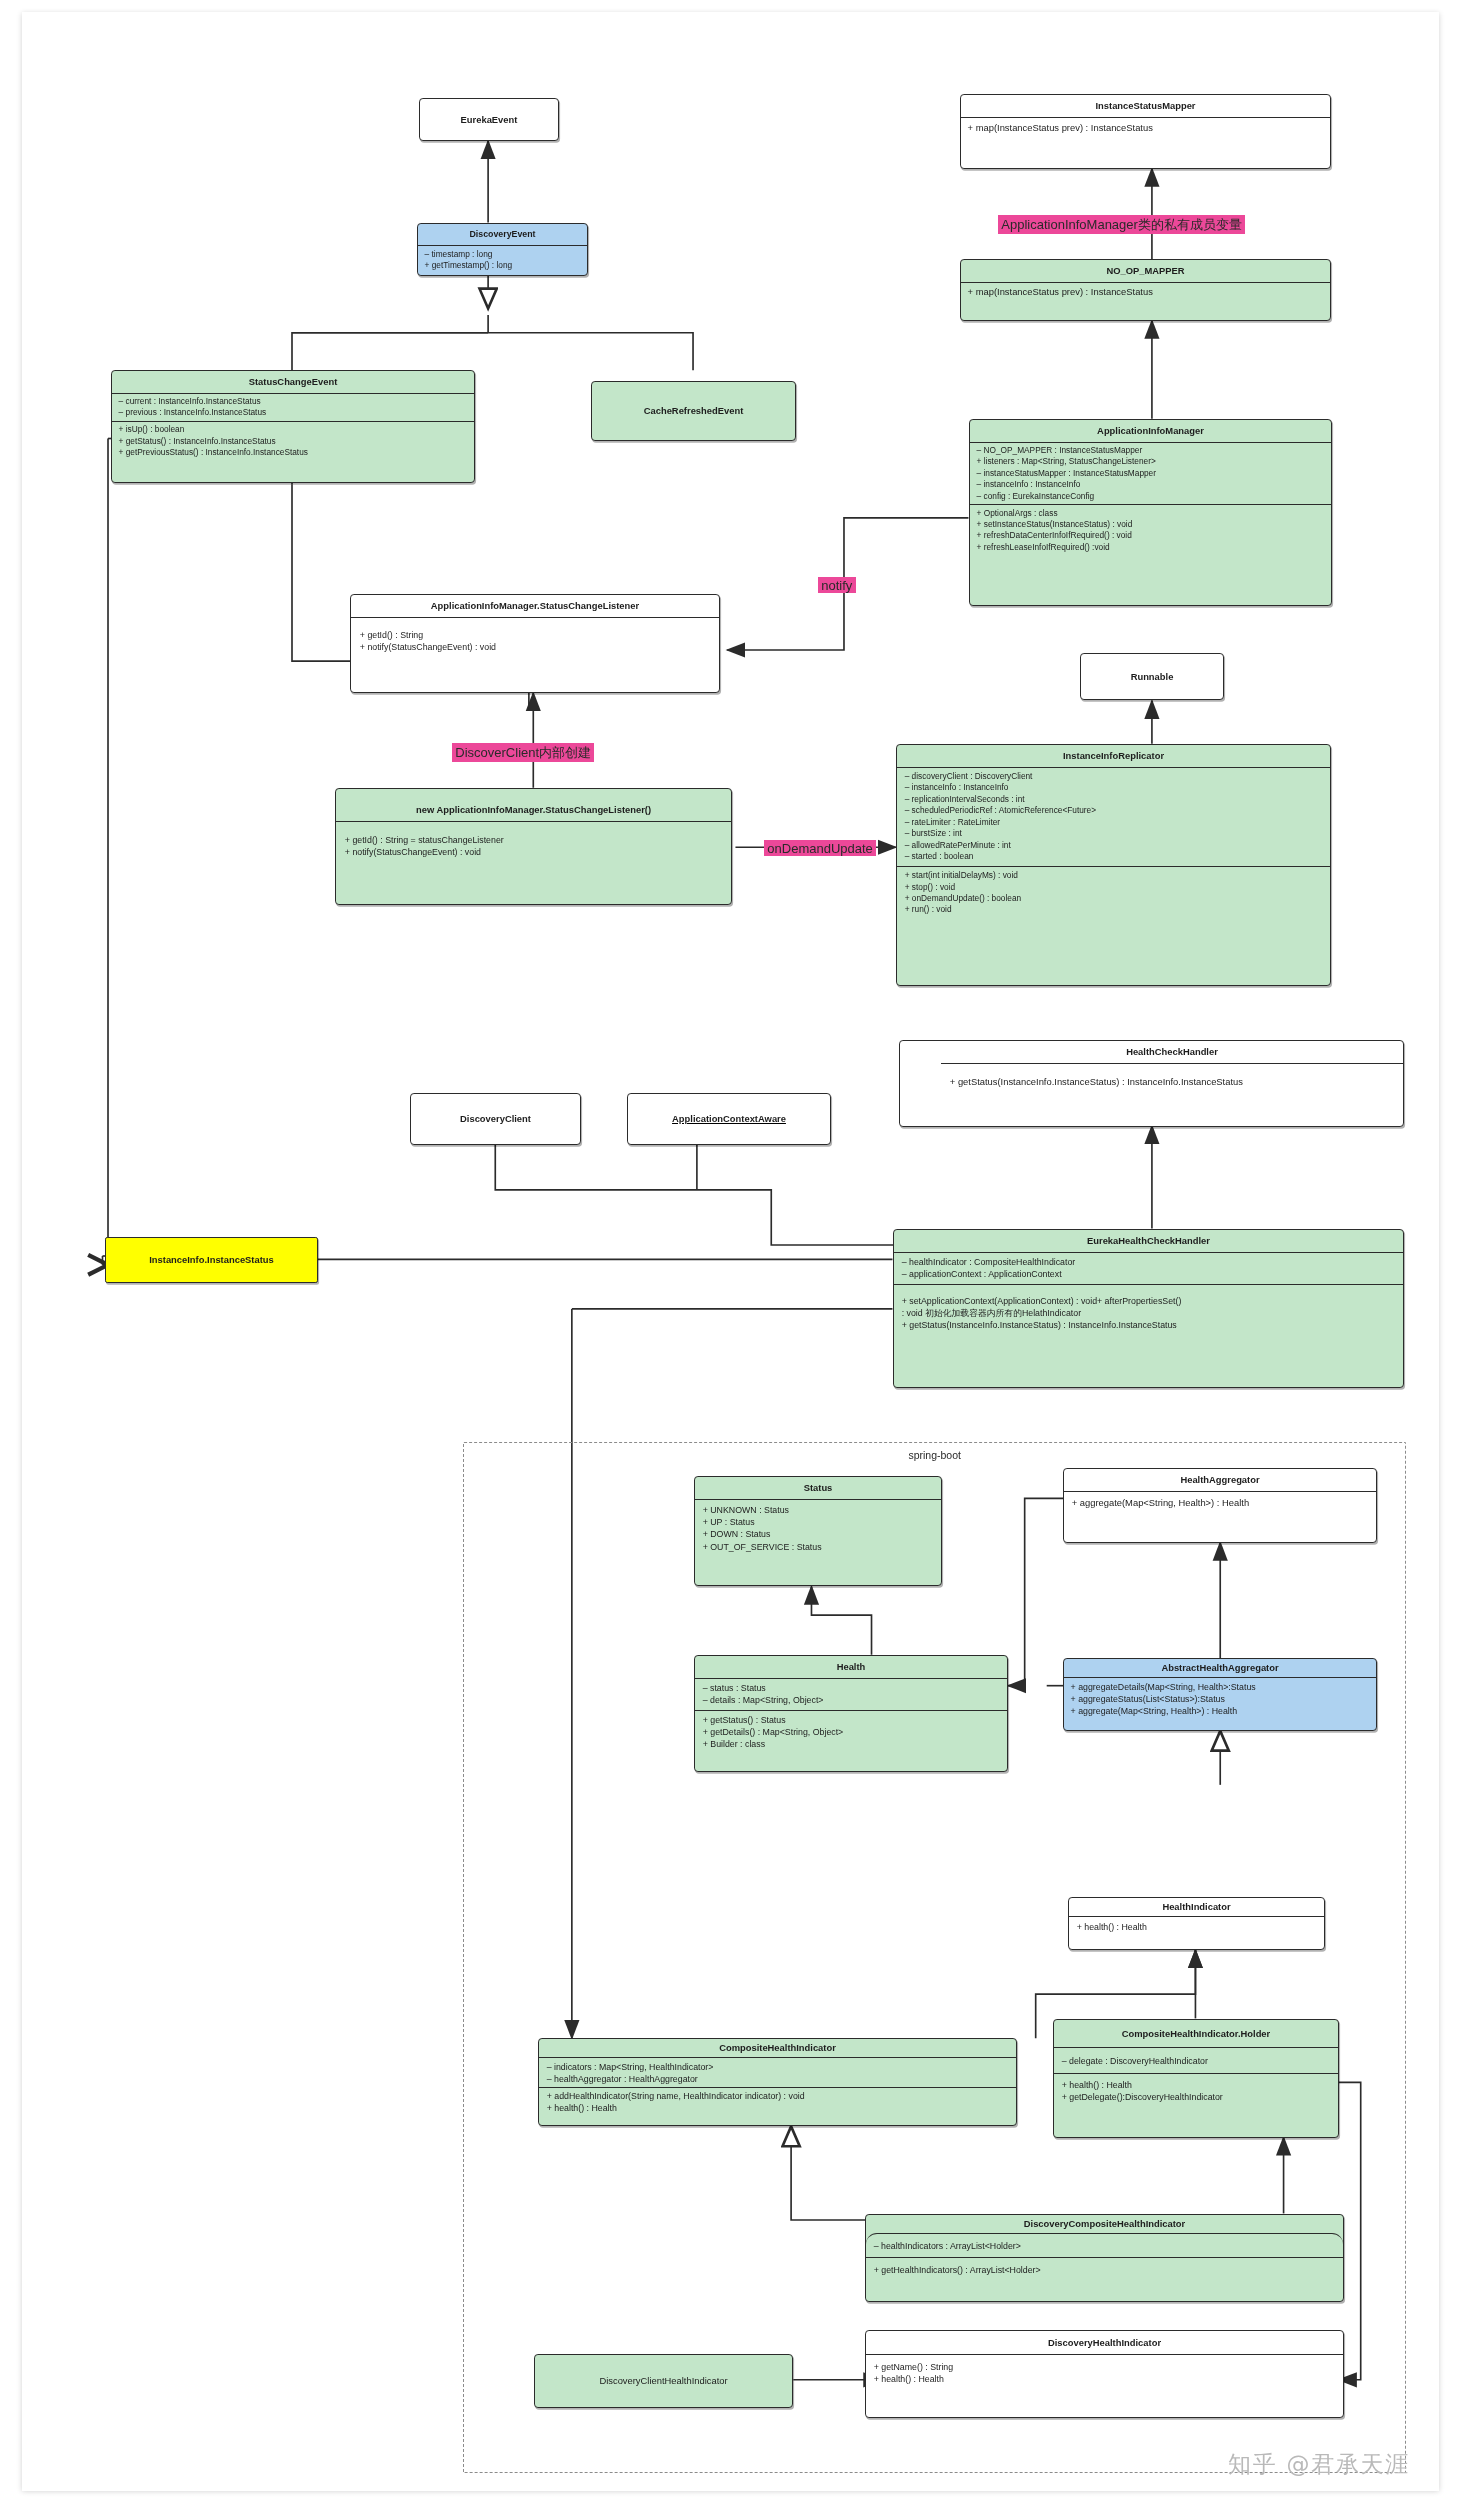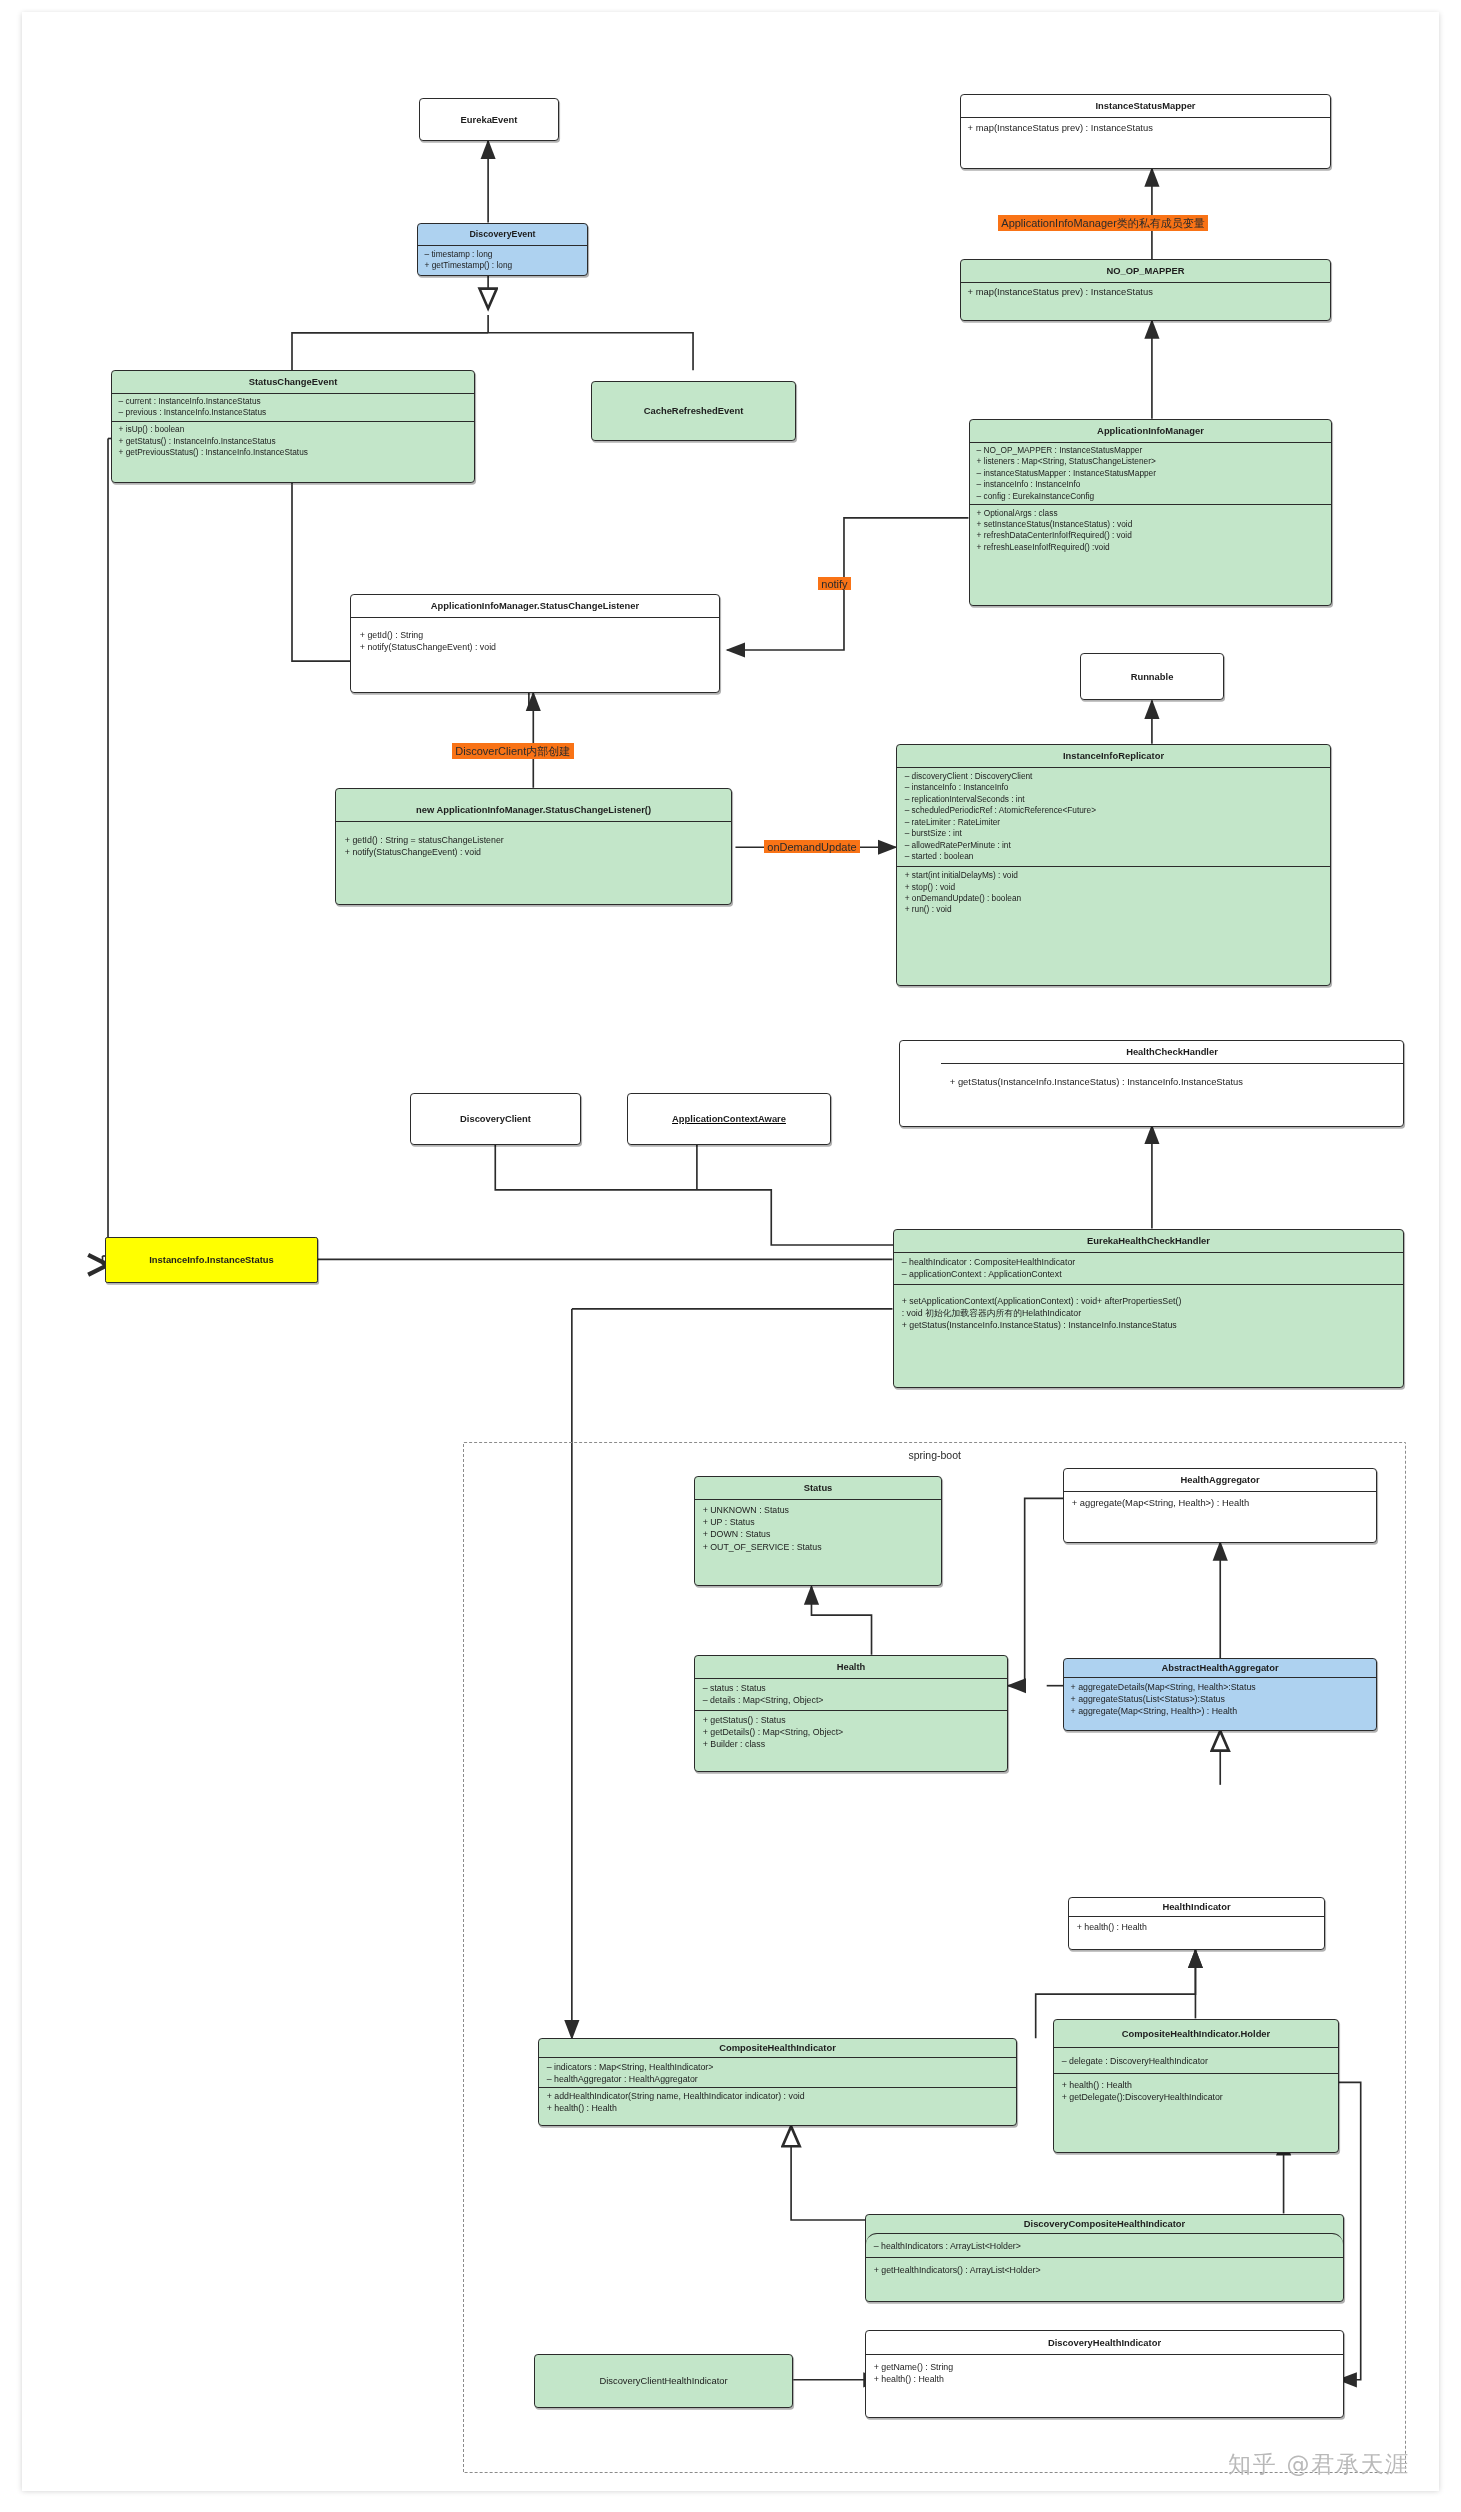--- a/index.html
+++ b/index.html
@@ -46,23 +46,23 @@
   .blue{background:#aed2f0;}
   .white{background:#ffffff;}
   .yellow{background:#ffff00;border-radius:2.2px;}
   .plain .title{padding:0;display:flex;align-items:center;justify-content:center;height:100%;}
   .fs15{font-size:8.3px;}
   .fs16{font-size:8.8px;}
   .fs17{font-size:9.4px;}
   
   .elabel{
     position:absolute;
-    font-size:11px;
+    font-size:13px;
     color:#2a2a2a;
-    background:#f97316;
+    background:#ec4899;
     padding:0.6px 3.3px;
     white-space:nowrap;
   }
   .pkg-label{
     position:absolute;
     font-size:10.5px;
     color:#2a2a2a;
     background:#fff;
     padding:0 4.4px;
     white-space:nowrap;
@@ -354,21 +354,21 @@
     <div class="sect fs16" style="padding:2.2px 5.5px 2.2px 7.7px;">
       <div>– indicators : Map&lt;String, HealthIndicator&gt;</div>
       <div>– healthAggregator : HealthAggregator</div>
     </div>
     <div class="sect fs16" style="padding:2.2px 5.5px 2.2px 7.7px;">
       <div>+ addHealthIndicator(String name, HealthIndicator indicator) : void</div>
       <div>+ health() : Health</div>
     </div>
   </div>
 
-  <div class="cls green" style="left:1053px;top:2019px;width:286px;height:134px;">
+  <div class="cls green" style="left:1053px;top:2019px;width:286px;height:119px;">
     <div class="title fs17" style="padding:7.7px 3.3px;">CompositeHealthIndicator.Holder</div>
     <div class="sect fs16" style="padding:6.6px 5.5px 6.6px 7.7px;">
       <div>– delegate : DiscoveryHealthIndicator</div>
     </div>
     <div class="sect fs16" style="padding:4.4px 5.5px 4.4px 7.7px;">
       <div>+ health() : Health</div>
       <div>+ getDelegate():DiscoveryHealthIndicator</div>
     </div>
   </div>
 

